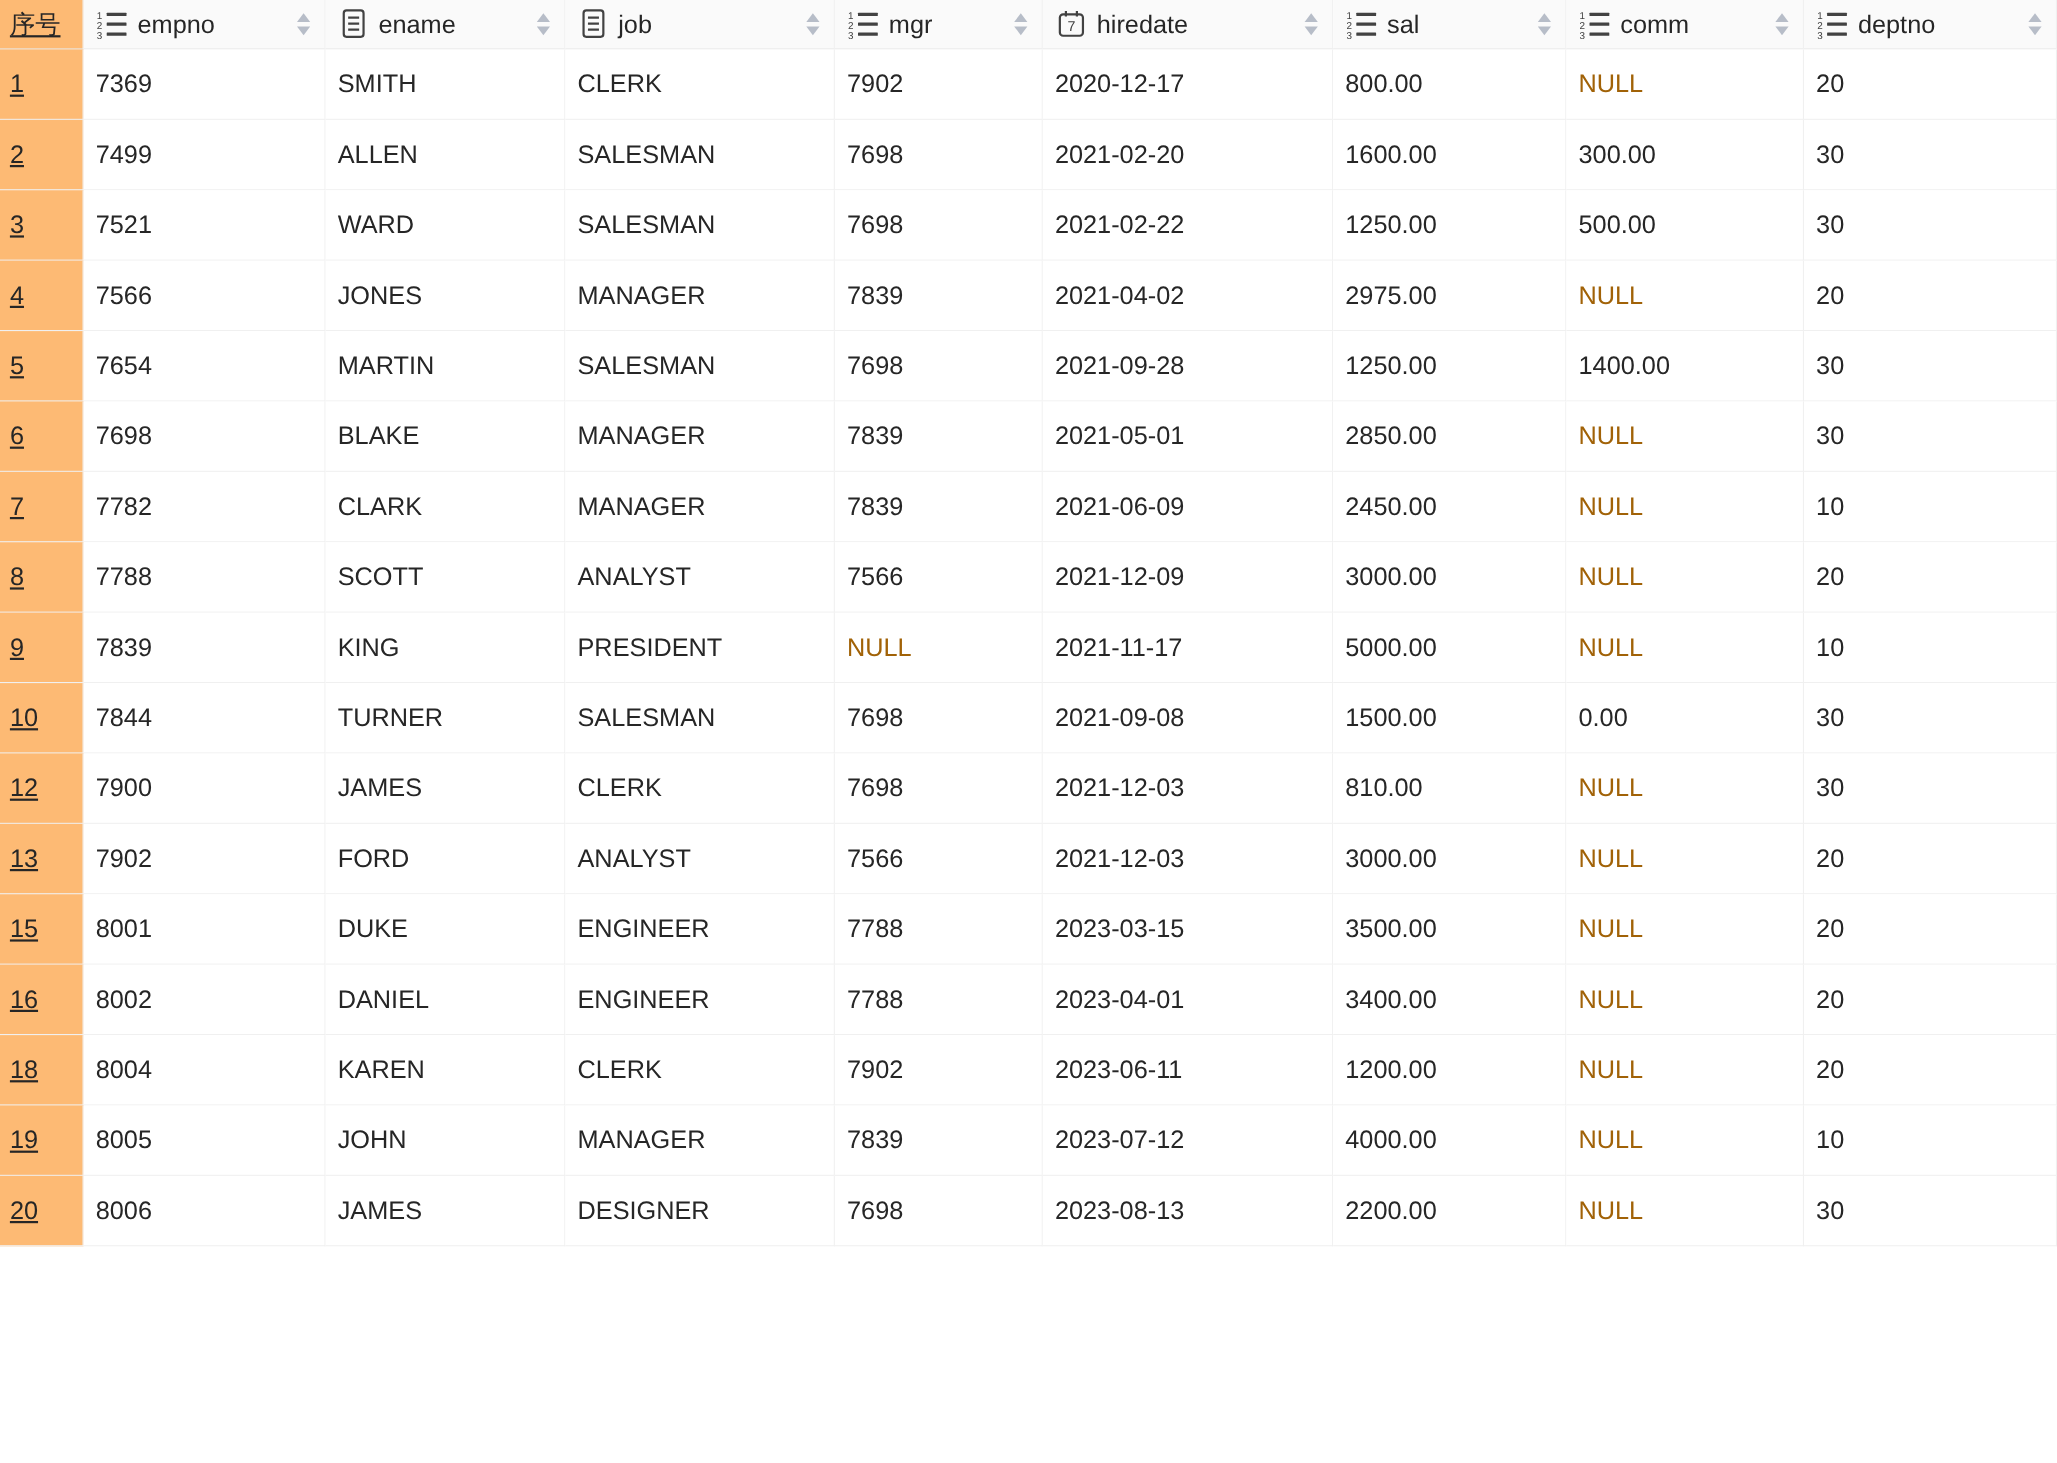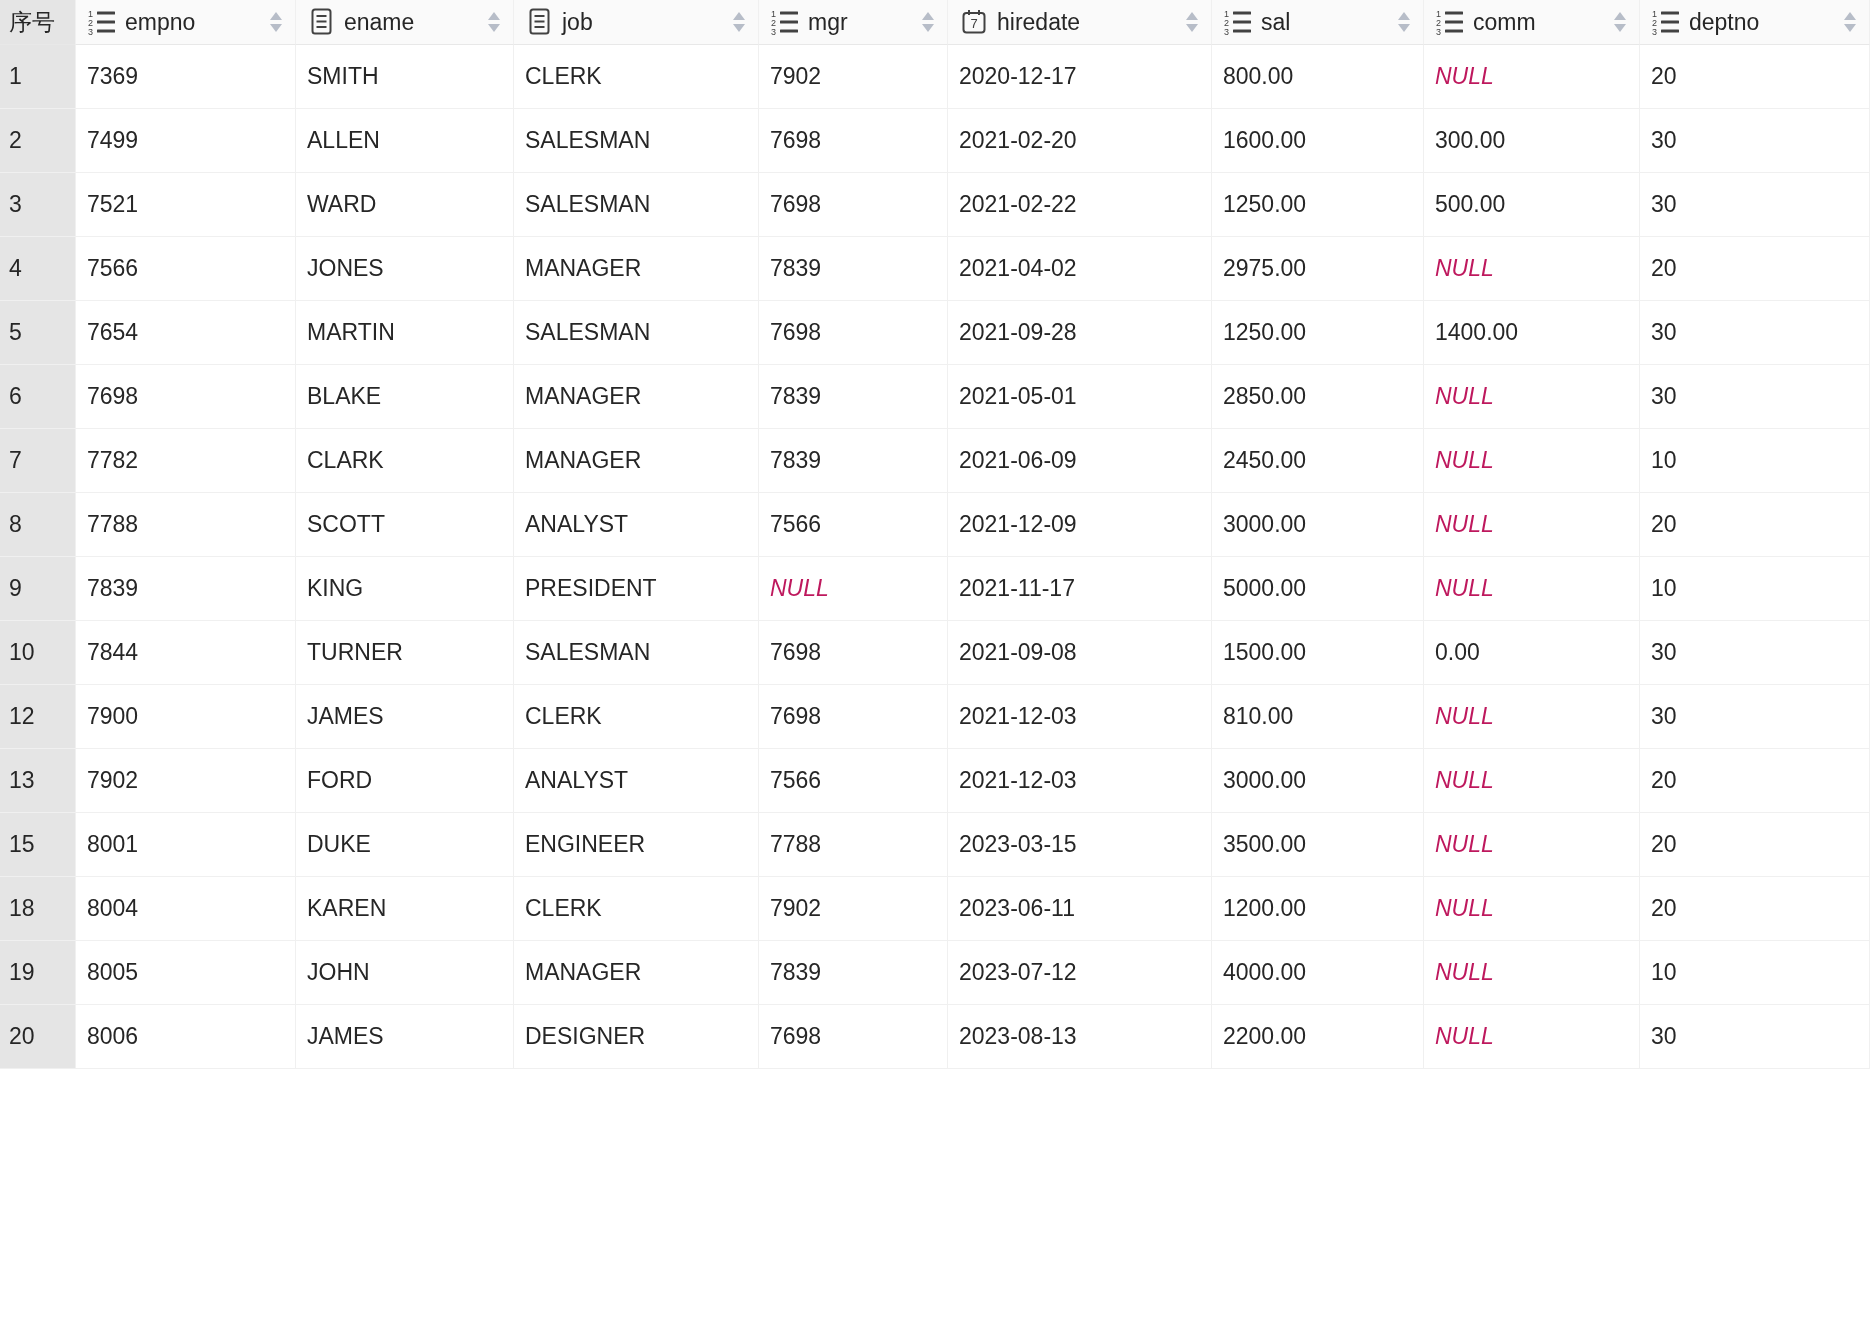--- a/index.html
+++ b/index.html
@@ -36,22 +36,23 @@
     height: 45px;
     background: #fafafa;
     border-bottom-color: #e8e8e8;
     padding-left: 12px;
   }
   td {
     height: 64px;
     background: #ffffff;
   }
   th.rownum, td.rownum {
-    background: #e5e5e5;
+    background: #fdba74;
     padding-left: 9px;
+    text-decoration: underline;
   }
   .th-inner {
     display: flex;
     align-items: center;
     gap: 9px;
     width: 100%;
   }
   .col-icon {
     display: inline-flex;
     flex: none;
@@ -77,22 +78,21 @@
     border-right: 6.5px solid transparent;
     border-bottom: 8px solid #b7bdc8;
   }
   .caret-down {
     width: 0; height: 0;
     border-left: 6.5px solid transparent;
     border-right: 6.5px solid transparent;
     border-top: 8px solid #b7bdc8;
   }
   td.null-val {
-    color: #be185d;
-    font-style: italic;
+    color: #a16207;
   }
 </style>
 </head>
 <body>
 
 <svg width="0" height="0" style="position:absolute">
   <defs>
     <g id="icon-ordered-list" stroke="none" fill="#424242">
       <text x="0" y="9" font-size="9" font-family="Liberation Sans, sans-serif">1</text>
       <text x="0" y="18" font-size="9" font-family="Liberation Sans, sans-serif">2</text>
@@ -394,20 +394,31 @@
           <td>8001</td>
           <td>DUKE</td>
           <td>ENGINEER</td>
           <td>7788</td>
           <td>2023-03-15</td>
           <td>3500.00</td>
           <td class="null-val">NULL</td>
           <td>20</td>
         </tr>
         <tr>
+          <td class="rownum">16</td>
+          <td>8002</td>
+          <td>DANIEL</td>
+          <td>ENGINEER</td>
+          <td>7788</td>
+          <td>2023-04-01</td>
+          <td>3400.00</td>
+          <td class="null-val">NULL</td>
+          <td>20</td>
+        </tr>
+        <tr>
           <td class="rownum">18</td>
           <td>8004</td>
           <td>KAREN</td>
           <td>CLERK</td>
           <td>7902</td>
           <td>2023-06-11</td>
           <td>1200.00</td>
           <td class="null-val">NULL</td>
           <td>20</td>
         </tr>

